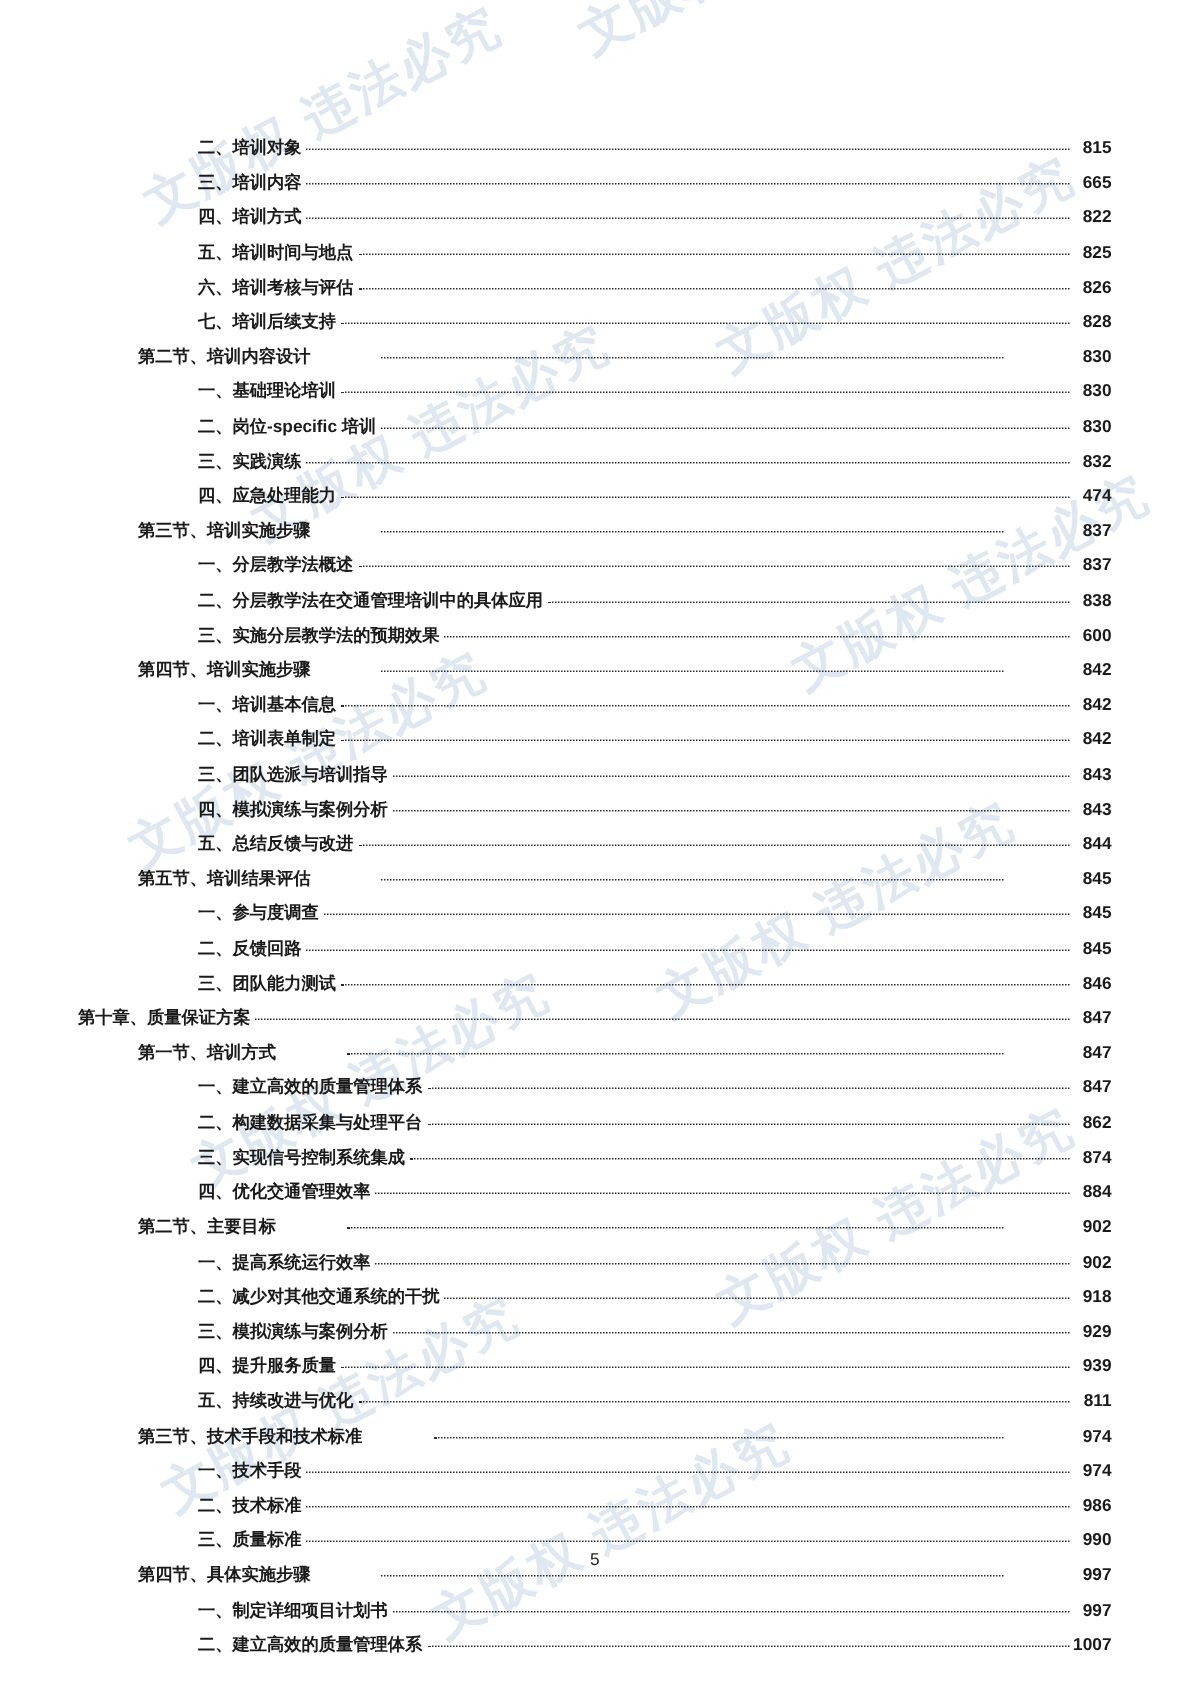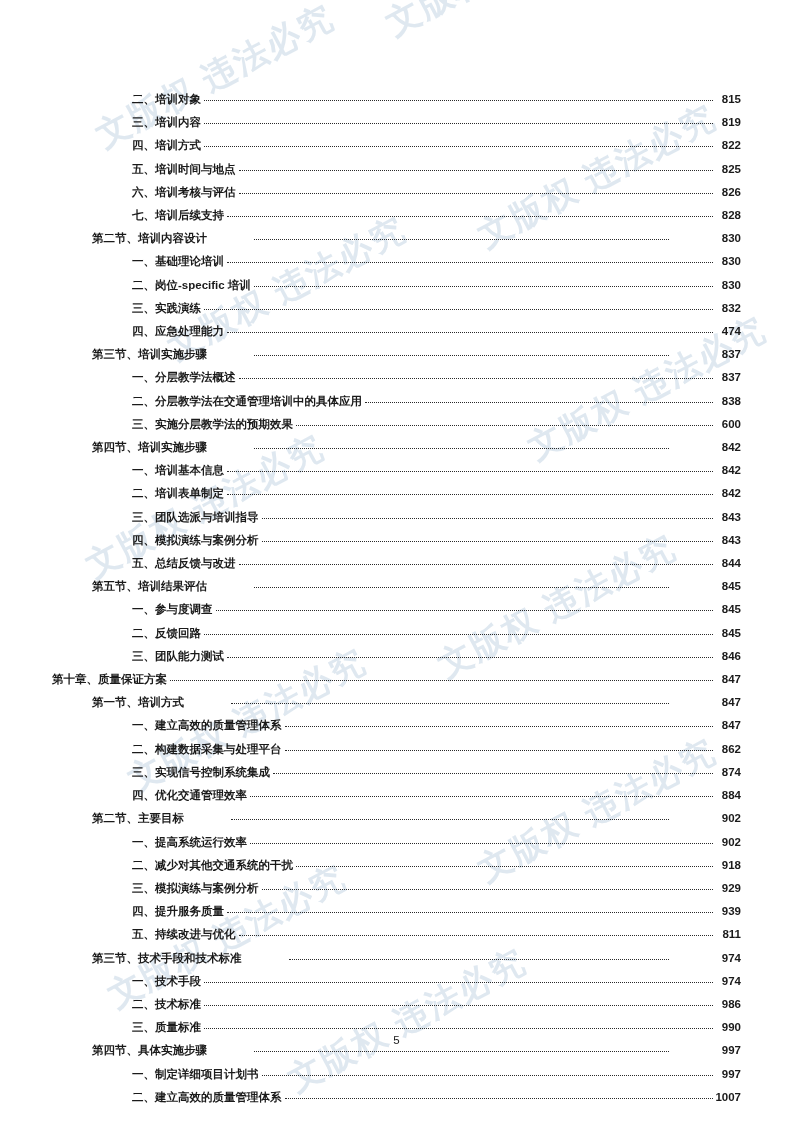--- a/index.html
+++ b/index.html
@@ -109,21 +109,21 @@
 <div id="toc">
   <div class="toc-inner">
       <div class="row lvl-item">
         <span class="title">二、培训对象</span>
         <span class="dots"></span>
         <span class="page">815</span>
       </div>
       <div class="row lvl-item">
         <span class="title">三、培训内容</span>
         <span class="dots"></span>
-        <span class="page">819</span>
+        <span class="page">665</span>
       </div>
       <div class="row lvl-item">
         <span class="title">四、培训方式</span>
         <span class="dots"></span>
         <span class="page">822</span>
       </div>
       <div class="row lvl-item">
         <span class="title">五、培训时间与地点</span>
         <span class="dots"></span>
         <span class="page">825</span>

